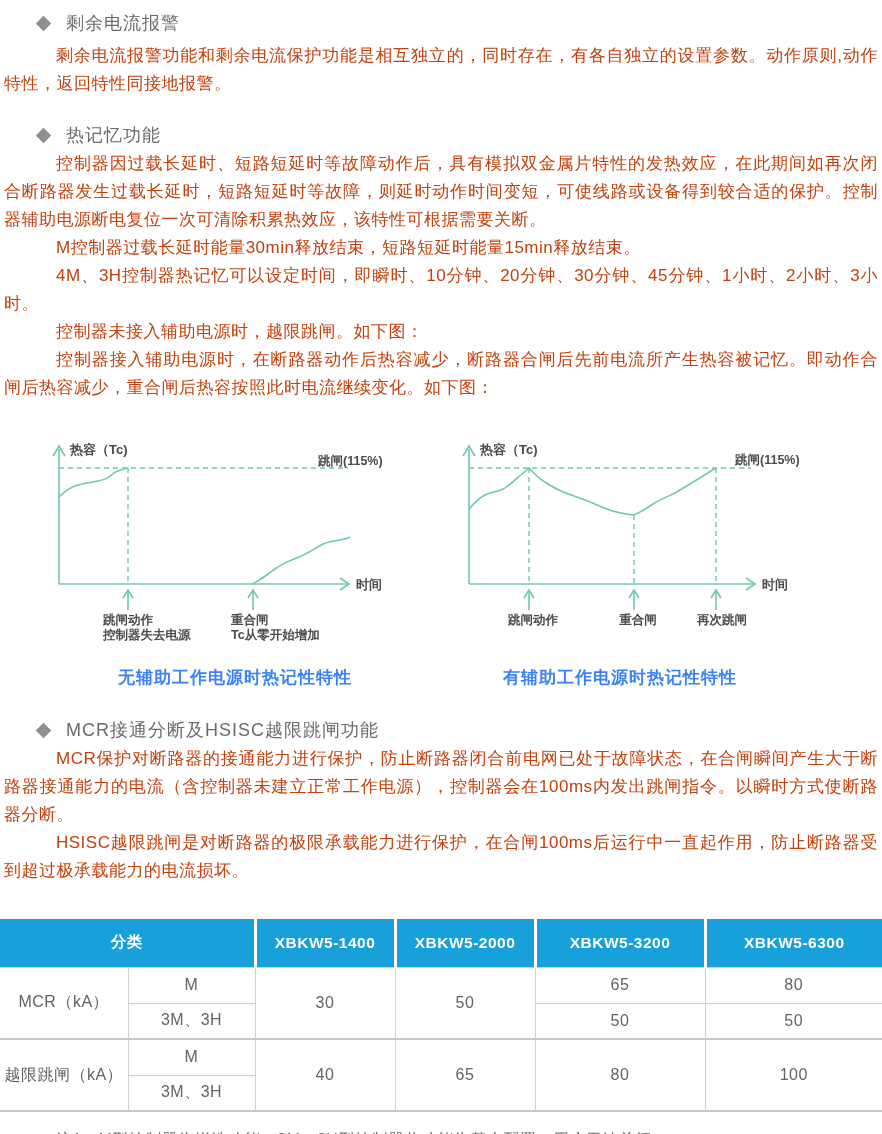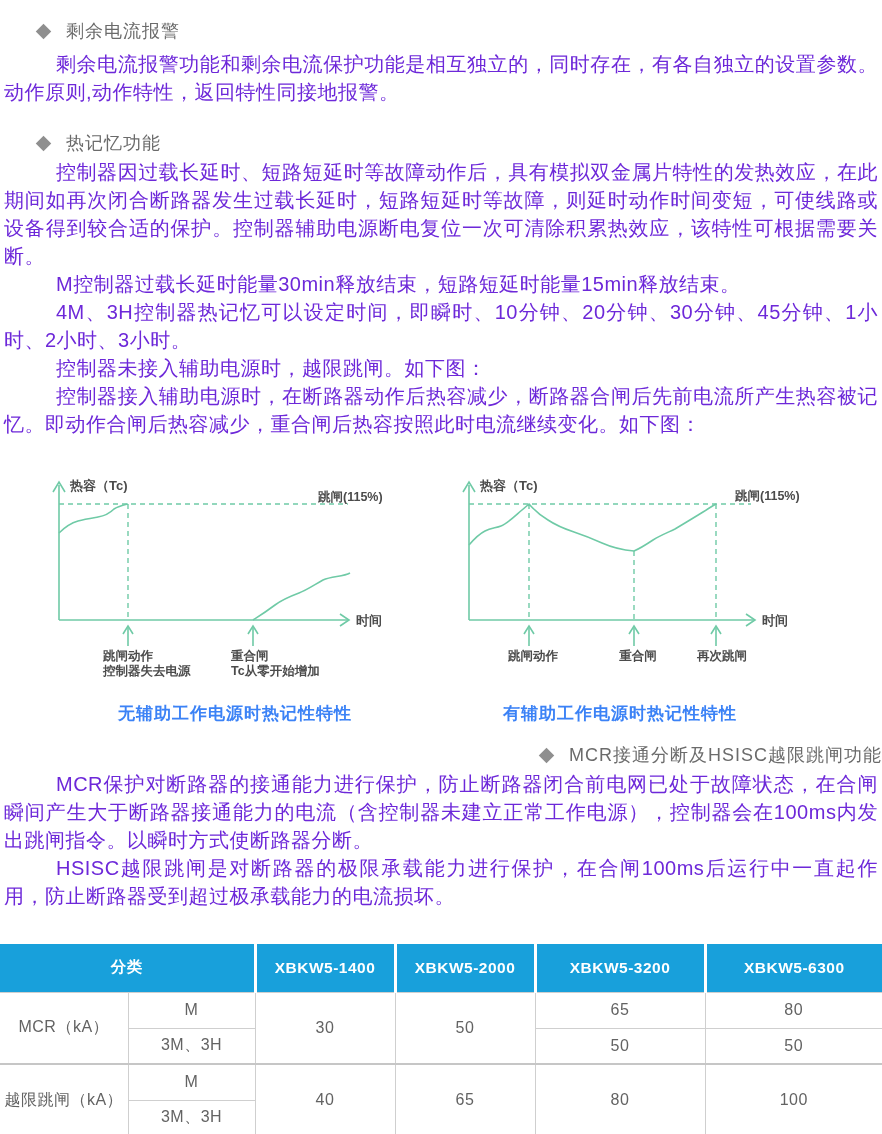--- a/index.html
+++ b/index.html
@@ -10,26 +10,26 @@
     font-family:"Liberation Sans", sans-serif;
     color:#666666;
   }
   
   .sec-heading { display:flex; align-items:center; margin-left:38px; height:22px; }
   .sec-heading .diamond {
     width:11px; height:11px; background:#8f8f8f; transform:rotate(45deg);
     flex:0 0 auto; margin-right:17px;
   }
   .sec-heading .htext { font-size:18px; color:#6b6b6b; letter-spacing:1px; }
-  .mt12 { margin-top:20px;text-align:right; } .mt26 { margin-top:26px; } .mt44 { margin-top:19px;justify-content:flex-end; }
+  .mt12 { margin-top:12px;text-align:right; } .mt26 { margin-top:26px; } .mt44 { margin-top:30px; }
 
   
   .para {
-    font-size:20px; line-height:28px; padding:0 4px; text-indent:52px;
-    text-align:justify; color:#6d28d9; letter-spacing:0.5px;
+    font-size:17px; line-height:28px; padding:0 4px; text-indent:52px;
+    text-align:justify; color:#c2410c; letter-spacing:0.5px;
   }
   .para.first { margin-top:8px; }
   .para.afterhead { margin-top:4px; }
 
   
   .figures { display:flex; margin-top:32px;align-items:center; }
   .figure { width:441px; }
   .figure svg { display:block; }
   .fig-caption {
     margin-top:20px; font-size:17px; font-weight:bold; color:#3b82f6;

